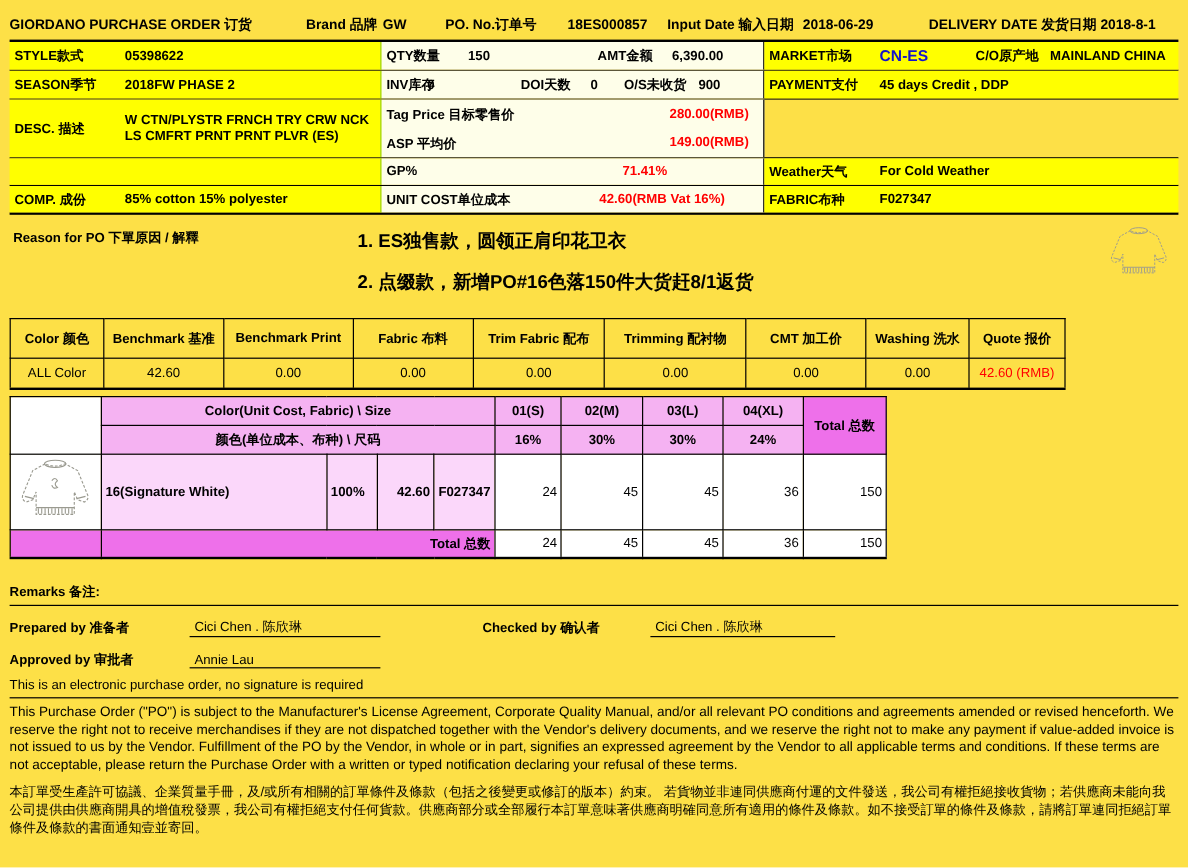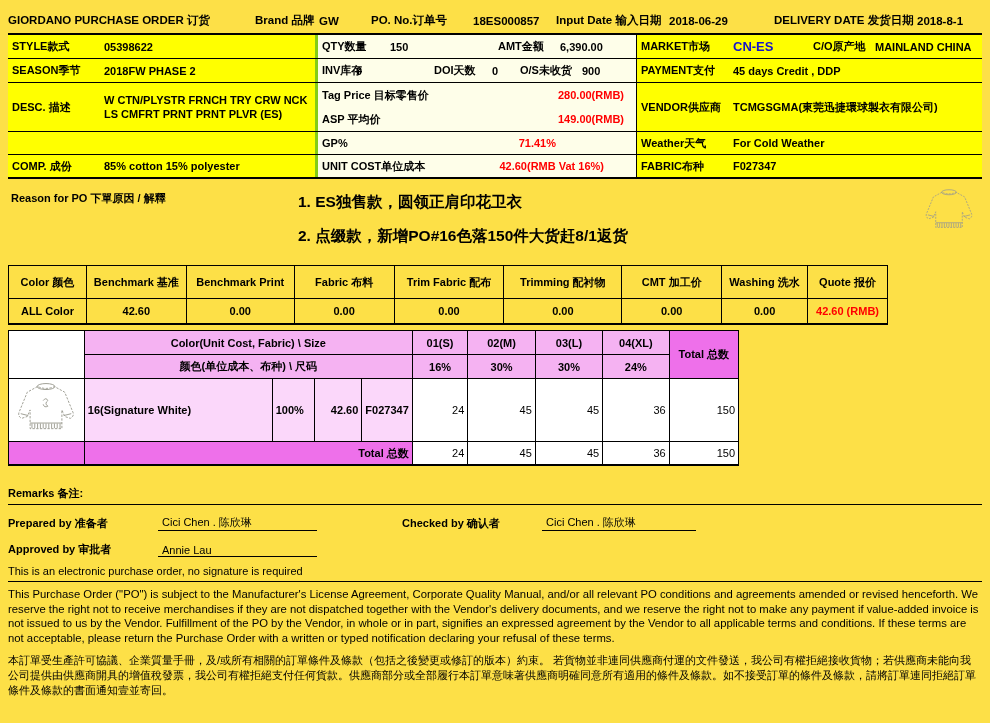--- a/index.html
+++ b/index.html
@@ -10,21 +10,21 @@
   
   .titlebar{display:flex;align-items:center;height:25px;font-weight:bold;
     font-size:11.5px;border-bottom:2px solid #000;}
   .titlebar .seg{white-space:nowrap;}
 
   
   .inforow{display:flex;border-bottom:1px solid #000;align-items:stretch;}
   .cell{display:flex;align-items:center;box-sizing:border-box;}
   .yellow{background:#FFFF00;}
   .cream{background:#FEFEE9;}
-  .c-left{width:310px;border-right:3px solid #84cc16;padding-left:4px;}
+  .c-left{width:310px;border-right:1px solid #84cc16;padding-left:4px;}
   .c-mid{width:319px;border-right:1px solid #000;padding-left:4px;}
   .c-right{width:345px;padding-left:4px;}
   .lab{font-weight:bold;white-space:nowrap;}
   .val{font-weight:bold;white-space:nowrap;}
   .red{color:#FF0000;}
   .blue{color:#1414CC;font-size:13px;}
   .h23{height:23px;}
   .h48{height:48px;}
   .h22{height:22px;}
   .grid-bottom{border-bottom:2px solid #000;}
@@ -37,21 +37,21 @@
   .reason-lines{position:absolute;left:290px;top:6px;font-weight:bold;
     font-size:15.5px;line-height:34px;white-space:nowrap;}
   .sweater-top{position:absolute;right:8px;top:6px;}
 
   
   table{border-collapse:collapse;}
   .quote-table{width:880px;border:1px solid #000;border-bottom:2px solid #000;}
   .quote-table th,.quote-table td{border:1px solid #000;text-align:center;
     font-size:11px;padding:1px 2px;}
   .quote-table th{font-weight:bold;height:30px;vertical-align:middle;}
-  .quote-table td{height:22px;font-weight:bold;}
+  .quote-table td{height:22px;font-weight:normal;}
 
   
   .size-table{width:731px;margin-top:5px;border:1px solid #000;border-bottom:2px solid #000;}
   .size-table th,.size-table td{border:1px solid #000;font-size:11px;padding:0 3px;}
   .pinklight{background:#F5B2F2;}
   .pinkdata{background:#FBD7FA;}
   .magenta{background:#EE70EA;}
   .size-head{height:23px;text-align:center;font-weight:bold;}
   .size-img-cell{background:#fff;text-align:center;vertical-align:middle;}
   .qty{background:#fff;text-align:right;padding-right:8px;font-weight:normal;}
@@ -140,24 +140,20 @@
         <div class="stack">
           <div class="srow" style="padding-left:4px">
             <span class="lab" style="width:145px">Tag Price 目标零售价</span>
             <span class="val red" style="margin-left:auto;padding-right:12px">280.00(RMB)</span>
           </div>
           <div class="srow" style="padding-left:4px">
             <span class="lab" style="width:145px">ASP 平均价</span>
             <span class="val red" style="margin-left:auto;padding-right:12px">149.00(RMB)</span>
           </div>
         </div>
-      </div>
-      <div class="cell yellow c-right">
-        <span class="lab" style="width:92px">VENDOR供应商</span>
-        <span class="val">TCMGSGMA(東莞迅捷環球製衣有限公司)</span>
       </div>
     </div>
 
     <div class="inforow h22">
       <div class="cell yellow c-left"></div>
       <div class="cell cream c-mid">
         <span class="lab" style="width:145px">GP%</span>
         <span class="val red" style="margin-left:auto;padding-right:80px">71.41%</span>
       </div>
       <div class="cell yellow c-right">

